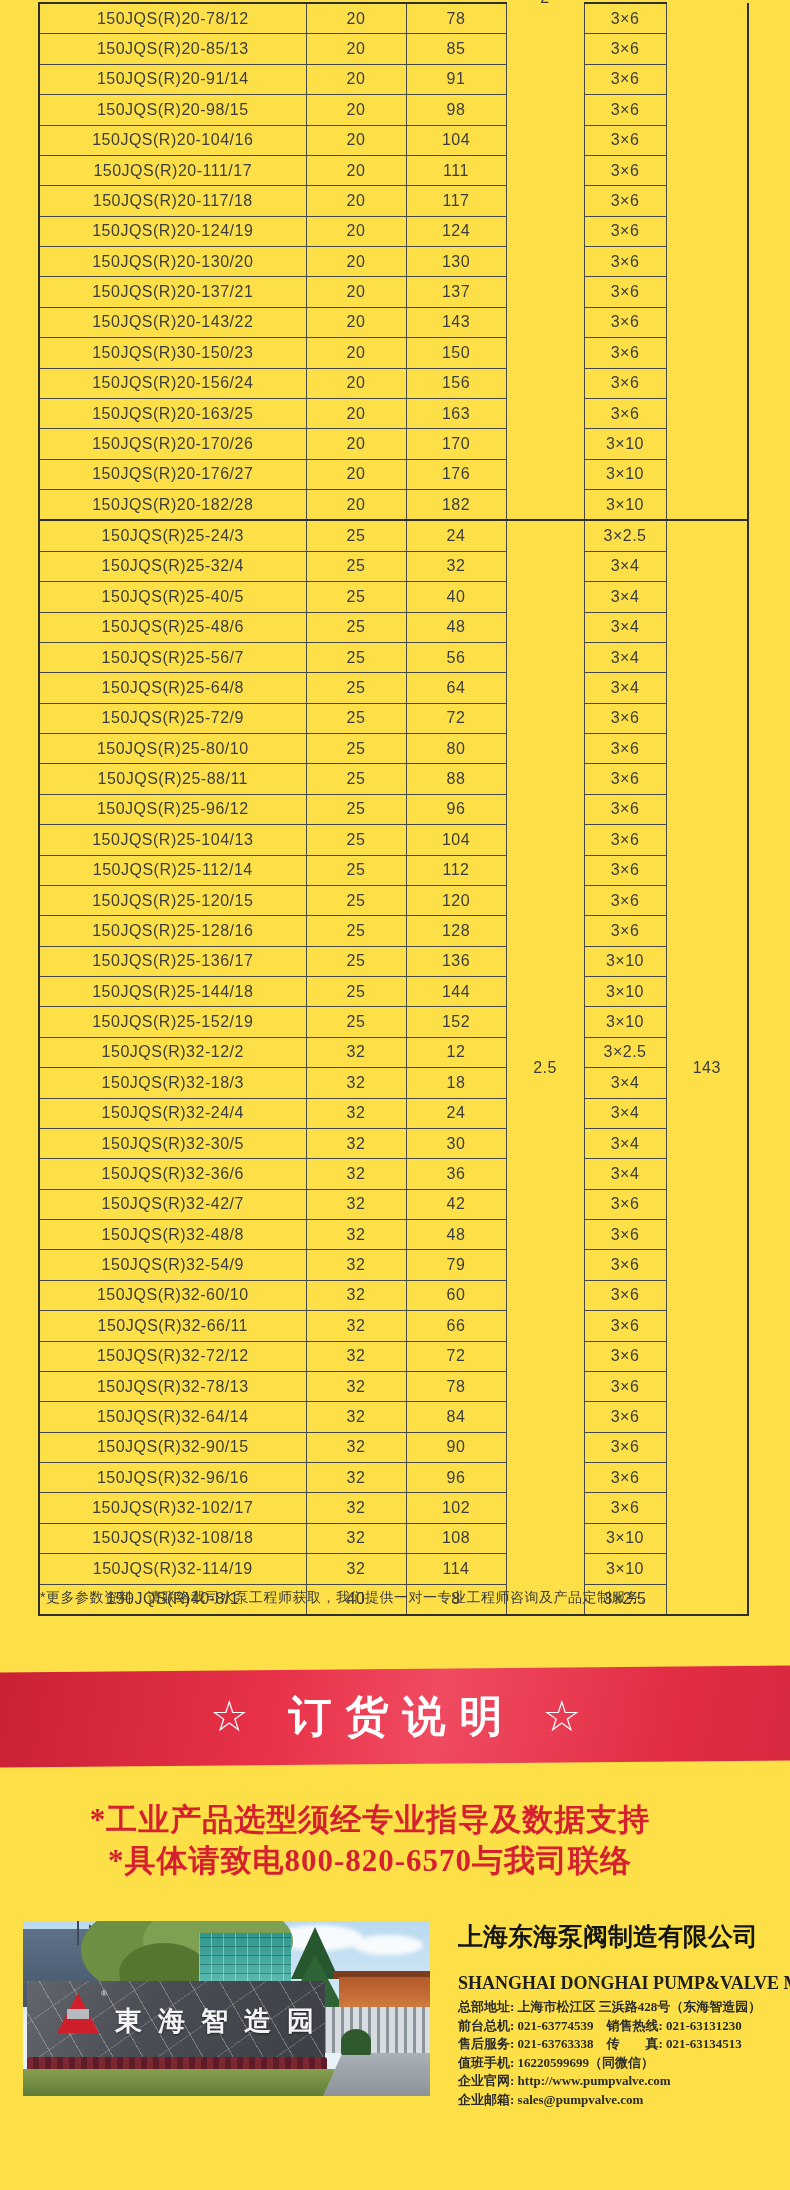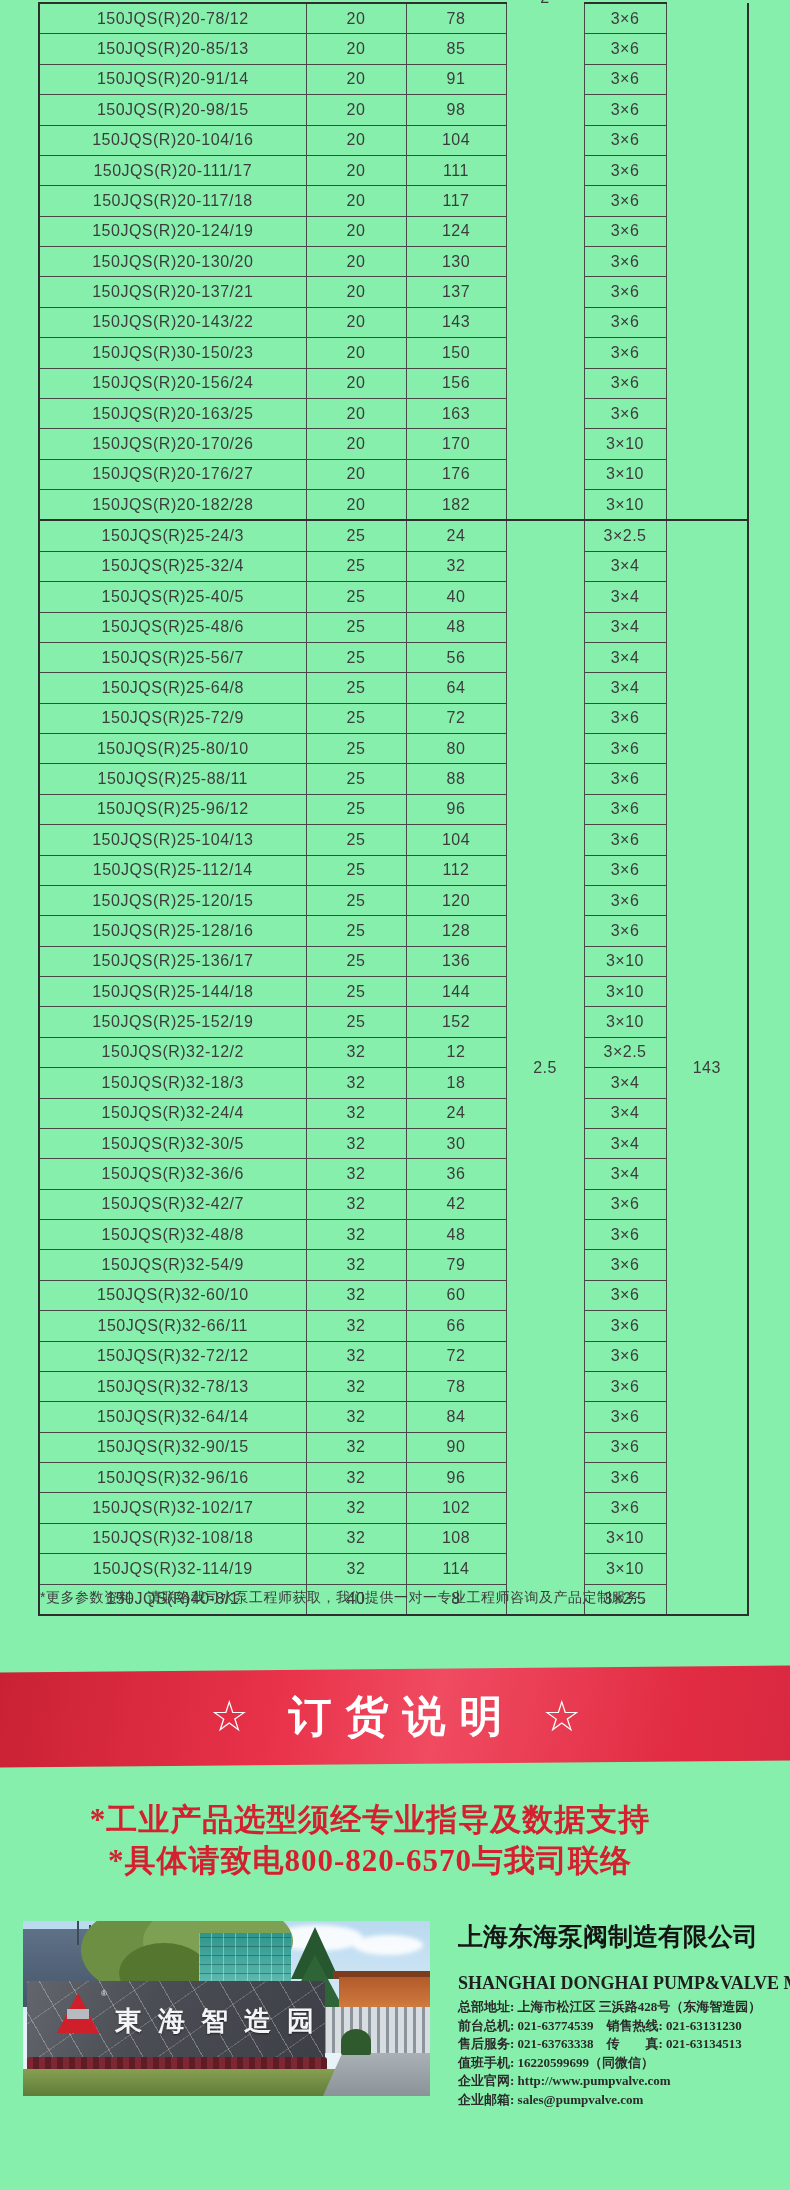--- a/index.html
+++ b/index.html
@@ -1,16 +1,16 @@
 <!DOCTYPE html>
 <html><head>
 <meta charset="utf-8">
 <style>
   html,body{margin:0;padding:0;background:#fff;}
-  .page{position:relative;width:790px;height:2190px;background:#86efac;overflow:hidden;
+  .page{position:relative;width:790px;height:2190px;background:#fde047;overflow:hidden;
         font-family:"Liberation Sans","DejaVu Sans",sans-serif;}
 
   
   .spec-table{position:absolute;left:38px;top:2px;border-collapse:collapse;table-layout:fixed;
               border:2px solid #2e2e2e;border-top:none;}
   .spec-table td{border:1px solid #474747;text-align:center;vertical-align:middle;
                  font-size:16px;color:#3d3d3d;letter-spacing:.5px;padding:0;height:29.38px;
                  white-space:nowrap;overflow:visible;}
   .spec-table tr.first-row td{border-top:2px solid #2e2e2e;}
   .spec-table tr.first-row td.merged{border-top:none;}

